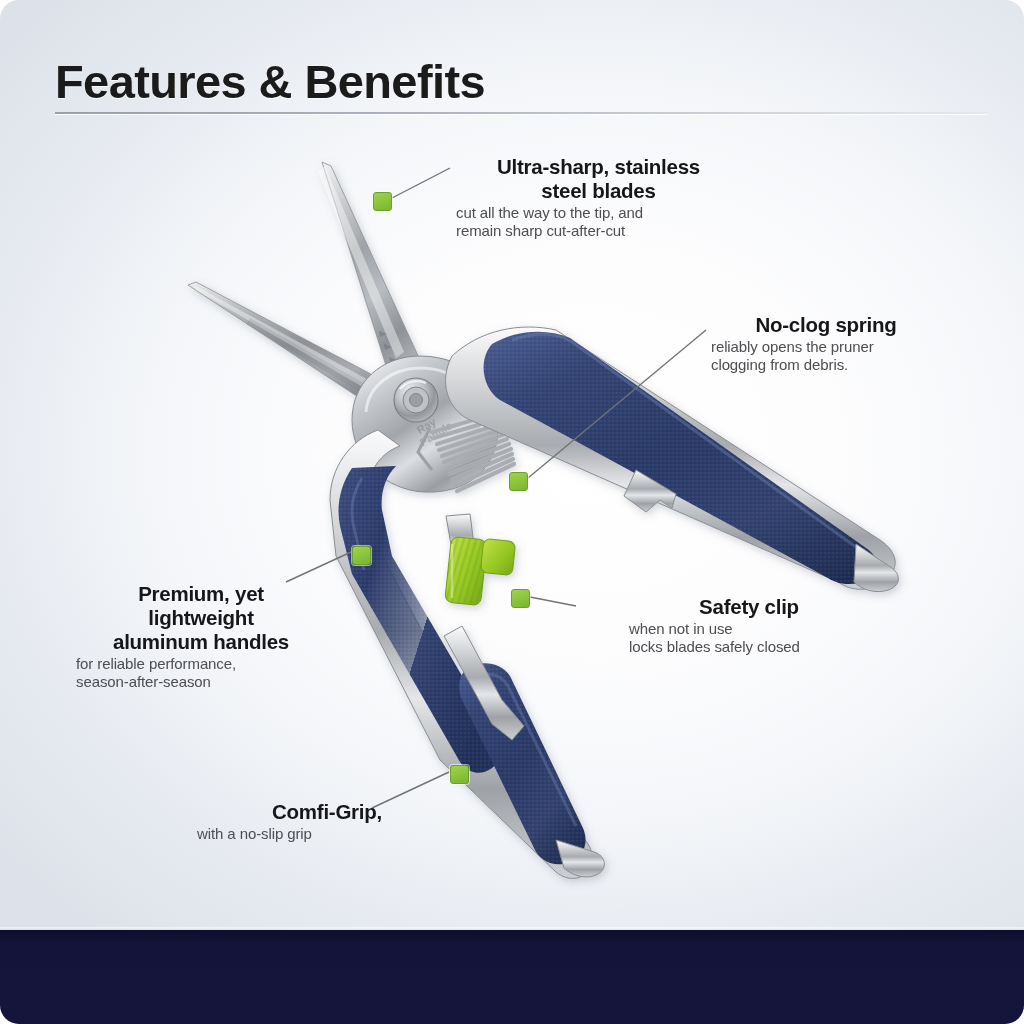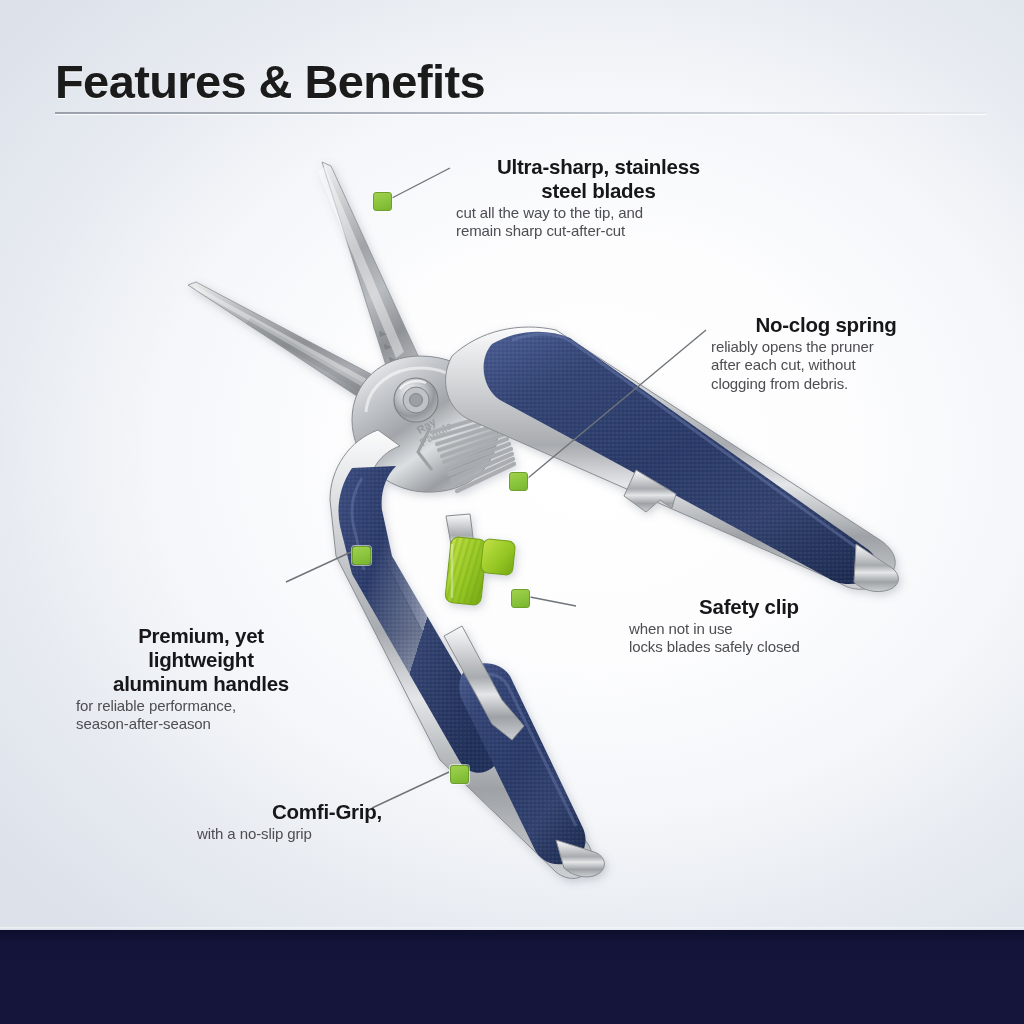--- a/index.html
+++ b/index.html
@@ -6,20 +6,21 @@
   body{
     width:1024px;height:1024px;overflow:hidden;
     font-family:"Liberation Sans", sans-serif;
     background:#ffffff;
   }
   #page{
     position:relative;width:1024px;height:1024px;overflow:hidden;
     background:
       radial-gradient(ellipse 75% 62% at 58% 44%, #ffffff 0%, #fdfdfe 32%, #f4f6f9 58%, #e7ebf1 78%, #dde2ea 100%),
       linear-gradient(115deg,#ced4de 0%,#e2e6ed 22%,#f7f9fb 48%,#ffffff 62%,#eef1f6 84%,#d8dde6 100%);
+    border-radius: 19px;
   }
 
   
   #header{position:absolute;left:55px;top:58px;width:935px;}
   #title{
     font-size:47px;font-weight:bold;color:#1b1b1b;
     letter-spacing:-0.6px;line-height:1;
     text-shadow:0 1px 0 rgba(255,255,255,.85);
   }
   #title-rule{
@@ -59,21 +60,21 @@
     line-height:1.17;letter-spacing:-0.25px;text-align:center;
   }
   .callout .c-body{
     font-size:15px;color:#4d4d52;line-height:1.22;
     letter-spacing:-0.1px;margin-top:1px;
   }
   .callout .c-body span{display:block;}
 
   #co-blades{left:456px;top:155px;width:285px;}
   #co-spring{left:711px;top:313px;width:230px;}
-  #co-aluminum{left:76px;top:582px;width:250px;margin-top:42px;}
+  #co-aluminum{left:76px;top:582px;width:250px;}
   #co-safety{left:581px;top:595px;width:240px;margin-left:48px;}
   #co-comfi{left:197px;top:800px;width:260px;}
 </style>
 </head>
 <body>
 
 <div id="page">
 
   <div id="header">
     <div id="title">Features &amp; Benefits</div>
@@ -301,21 +302,20 @@
       <span>remain sharp cut-after-cut</span>
     </div>
   </div>
 
   <div class="callout" id="co-spring">
     <div class="c-title">
       <span>No-clog spring</span>
     </div>
     <div class="c-body">
       <span>reliably opens the pruner</span>
-      <span>after each cut, without</span>
       <span>clogging from debris.</span>
     </div>
   </div>
 
   <div class="callout" id="co-aluminum">
     <div class="c-title">
       <span>Premium, yet</span><br>
       <span>lightweight</span><br>
       <span>aluminum handles</span>
     </div>

